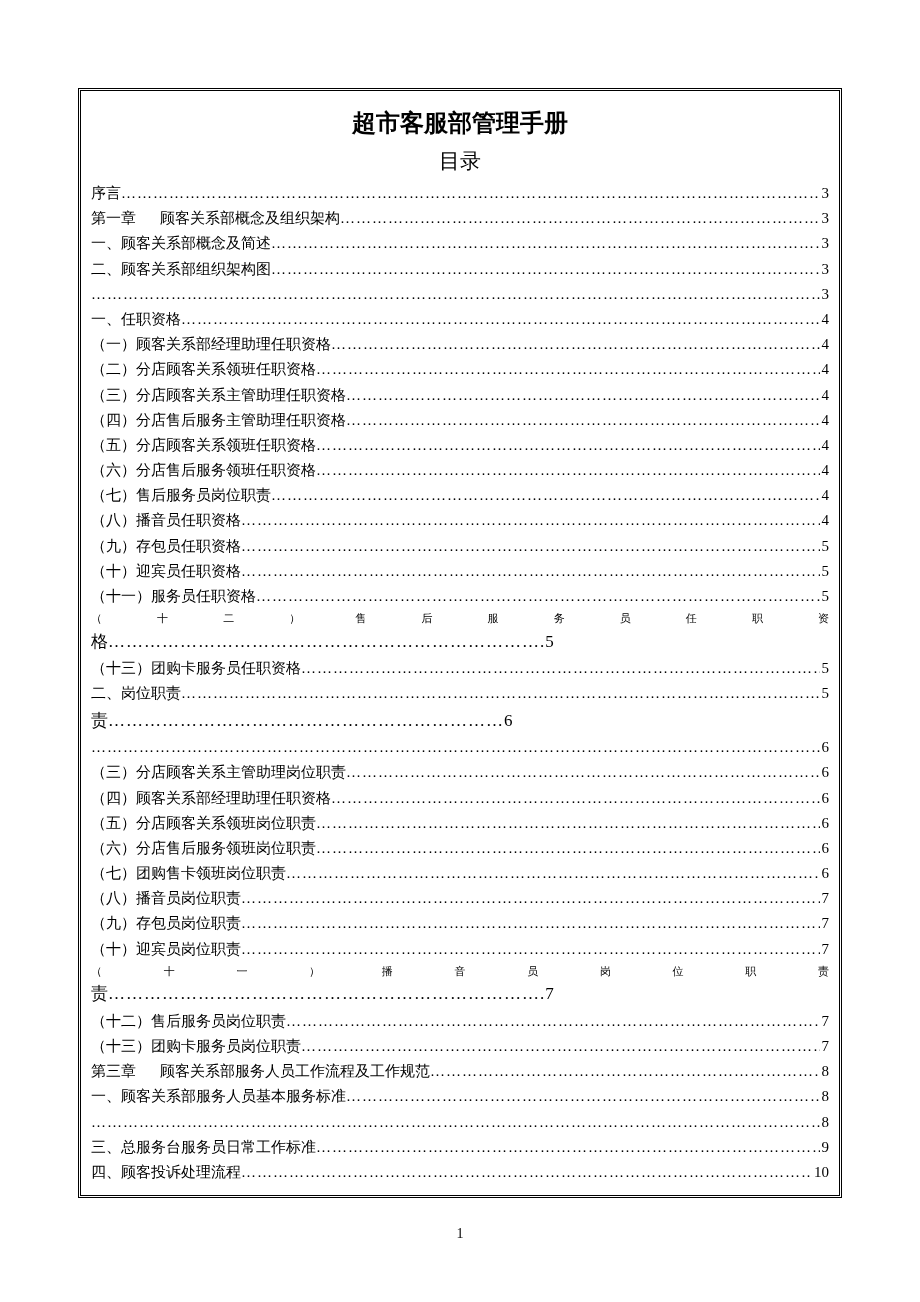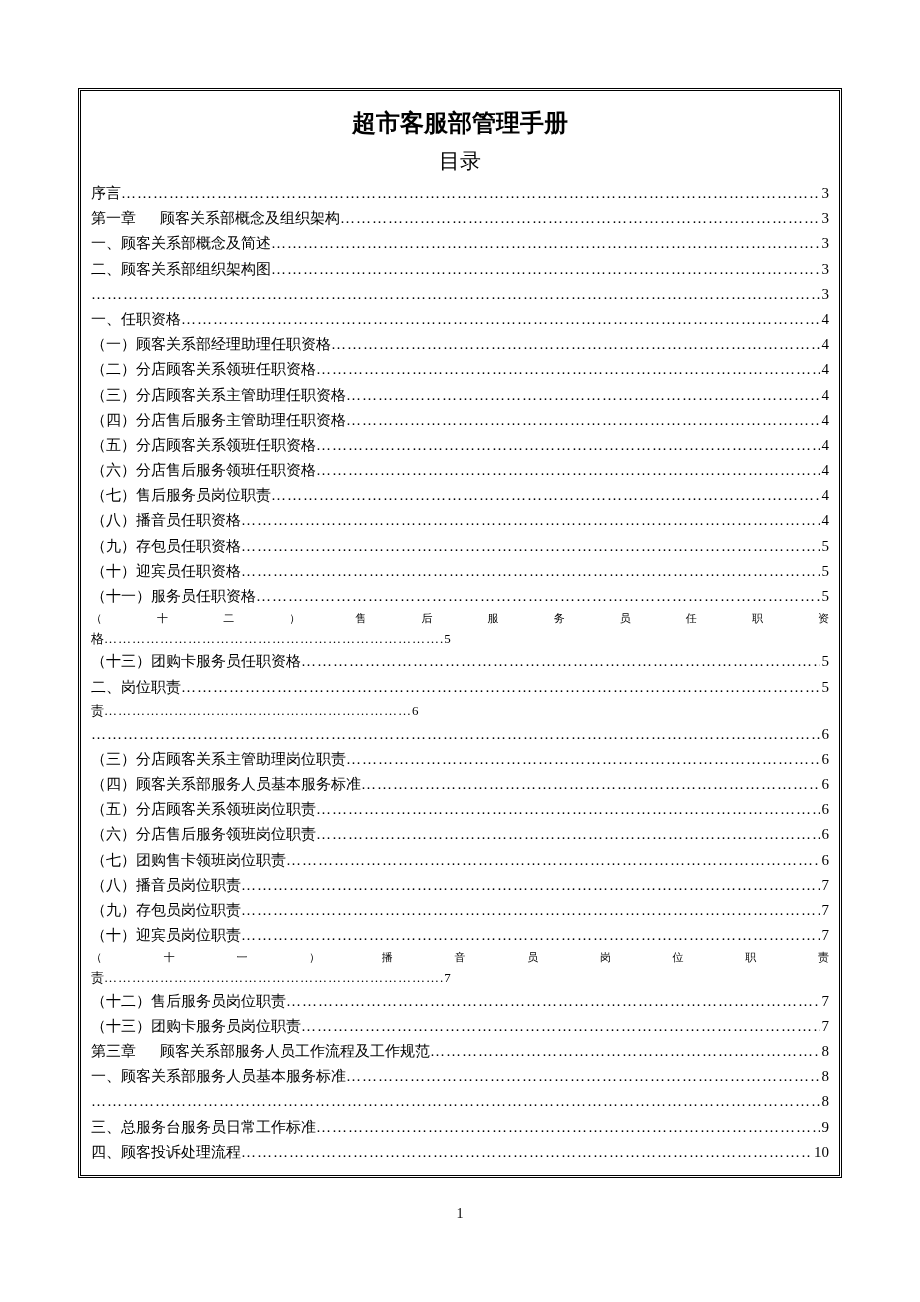--- a/index.html
+++ b/index.html
@@ -64,21 +64,21 @@
       display: inline-block;
       width: 24px;
     }
     .justify-line {
       font-size: 11px;
       line-height: 1.68;
       text-align: justify;
       text-align-last: justify;
     }
     .continuation {
-      font-size: 13px;
+      font-size: 17px;
       line-height: 1.68;
     }
     .cont-dots {
       letter-spacing: 1px;
     }
     .page-number {
       text-align: center;
       font-size: 14px;
       margin-top: 28px;
     }
@@ -191,21 +191,21 @@
         <div class="toc-line">
           <span class="toc-dots"></span>
           <span class="toc-page">6</span>
         </div>
         <div class="toc-line">
           <span class="toc-label">（三）分店顾客关系主管助理岗位职责</span>
           <span class="toc-dots"></span>
           <span class="toc-page">6</span>
         </div>
         <div class="toc-line">
-          <span class="toc-label">（四）顾客关系部服务人员基本服务标准</span>
+          <span class="toc-label">（四）顾客关系部经理助理任职资格</span>
           <span class="toc-dots"></span>
           <span class="toc-page">6</span>
         </div>
         <div class="toc-line">
           <span class="toc-label">（五）分店顾客关系领班岗位职责</span>
           <span class="toc-dots"></span>
           <span class="toc-page">6</span>
         </div>
         <div class="toc-line">
           <span class="toc-label">（六）分店售后服务领班岗位职责</span>

